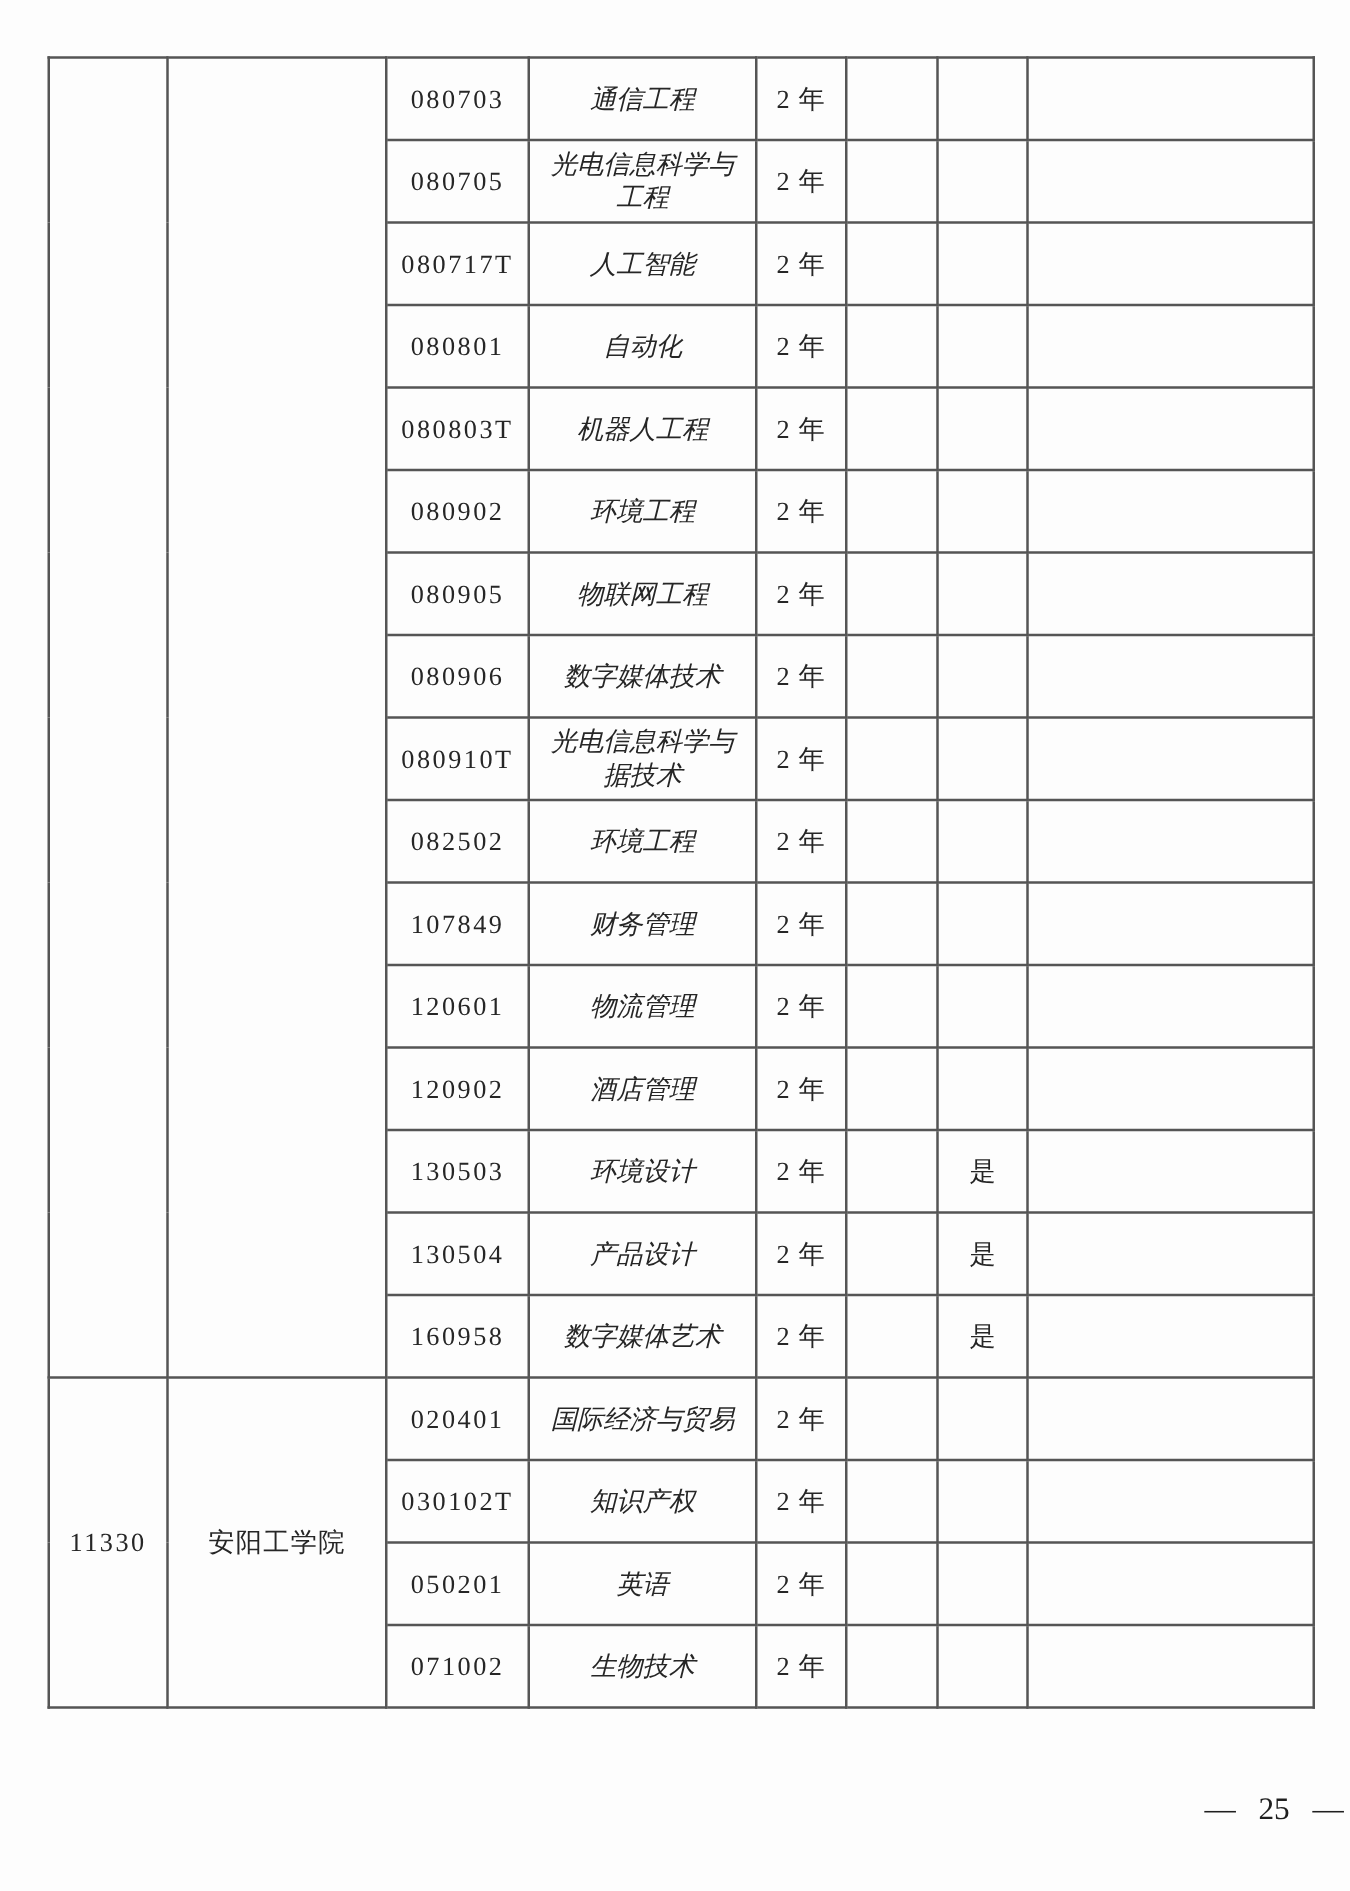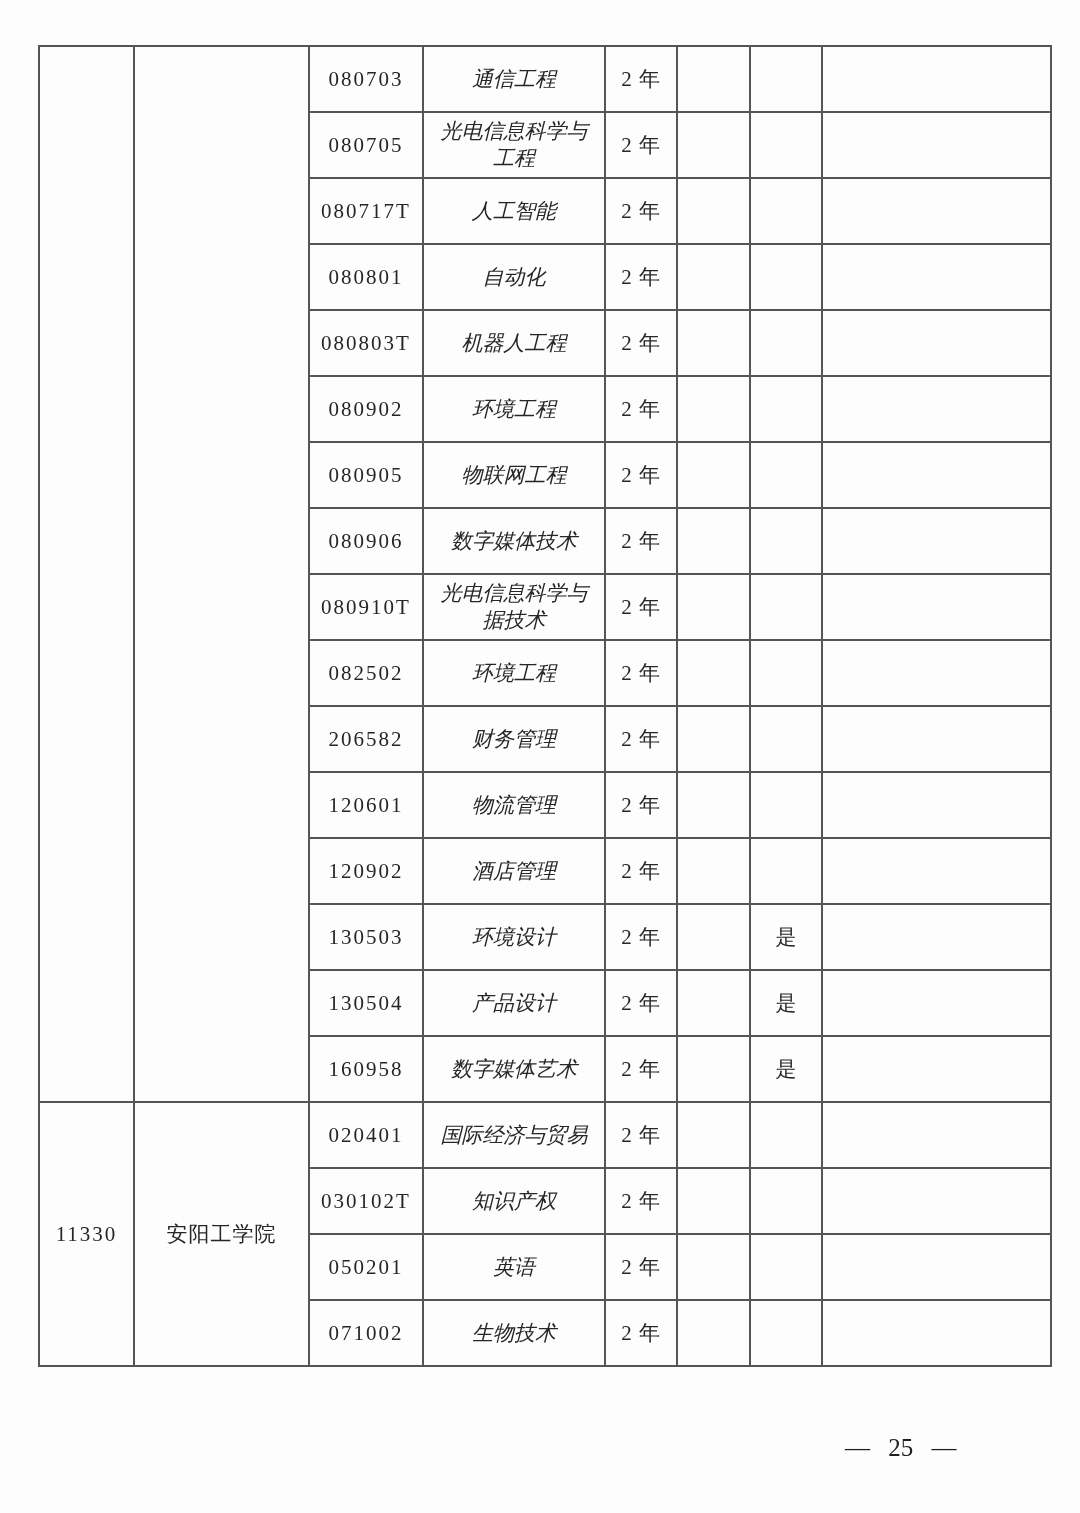--- a/index.html
+++ b/index.html
@@ -50,21 +50,21 @@
   }
   td.school-name {
     font-size: 22px;
     letter-spacing: 1px;
   }
   .page-number {
     position: absolute;
     left: 845px;
     top: 1434px;
     width: 230px;
-    text-align: left;
+    text-align: right;
     font-size: 25px;
     color: #1f1f1f;
     word-spacing: 12px;
   }
 </style>
 </head>
 <body>
 
 <table class="roster">
   <colgroup>
@@ -157,21 +157,21 @@
     </tr>
     <tr>
       <td class="code">082502</td>
       <td class="name">环境工程</td>
       <td class="years">2 年</td>
       <td class="blank"></td>
       <td class="flag"></td>
       <td class="blank"></td>
     </tr>
     <tr>
-      <td class="code">206582</td>
+      <td class="code">107849</td>
       <td class="name">财务管理</td>
       <td class="years">2 年</td>
       <td class="blank"></td>
       <td class="flag"></td>
       <td class="blank"></td>
     </tr>
     <tr>
       <td class="code">120601</td>
       <td class="name">物流管理</td>
       <td class="years">2 年</td>

